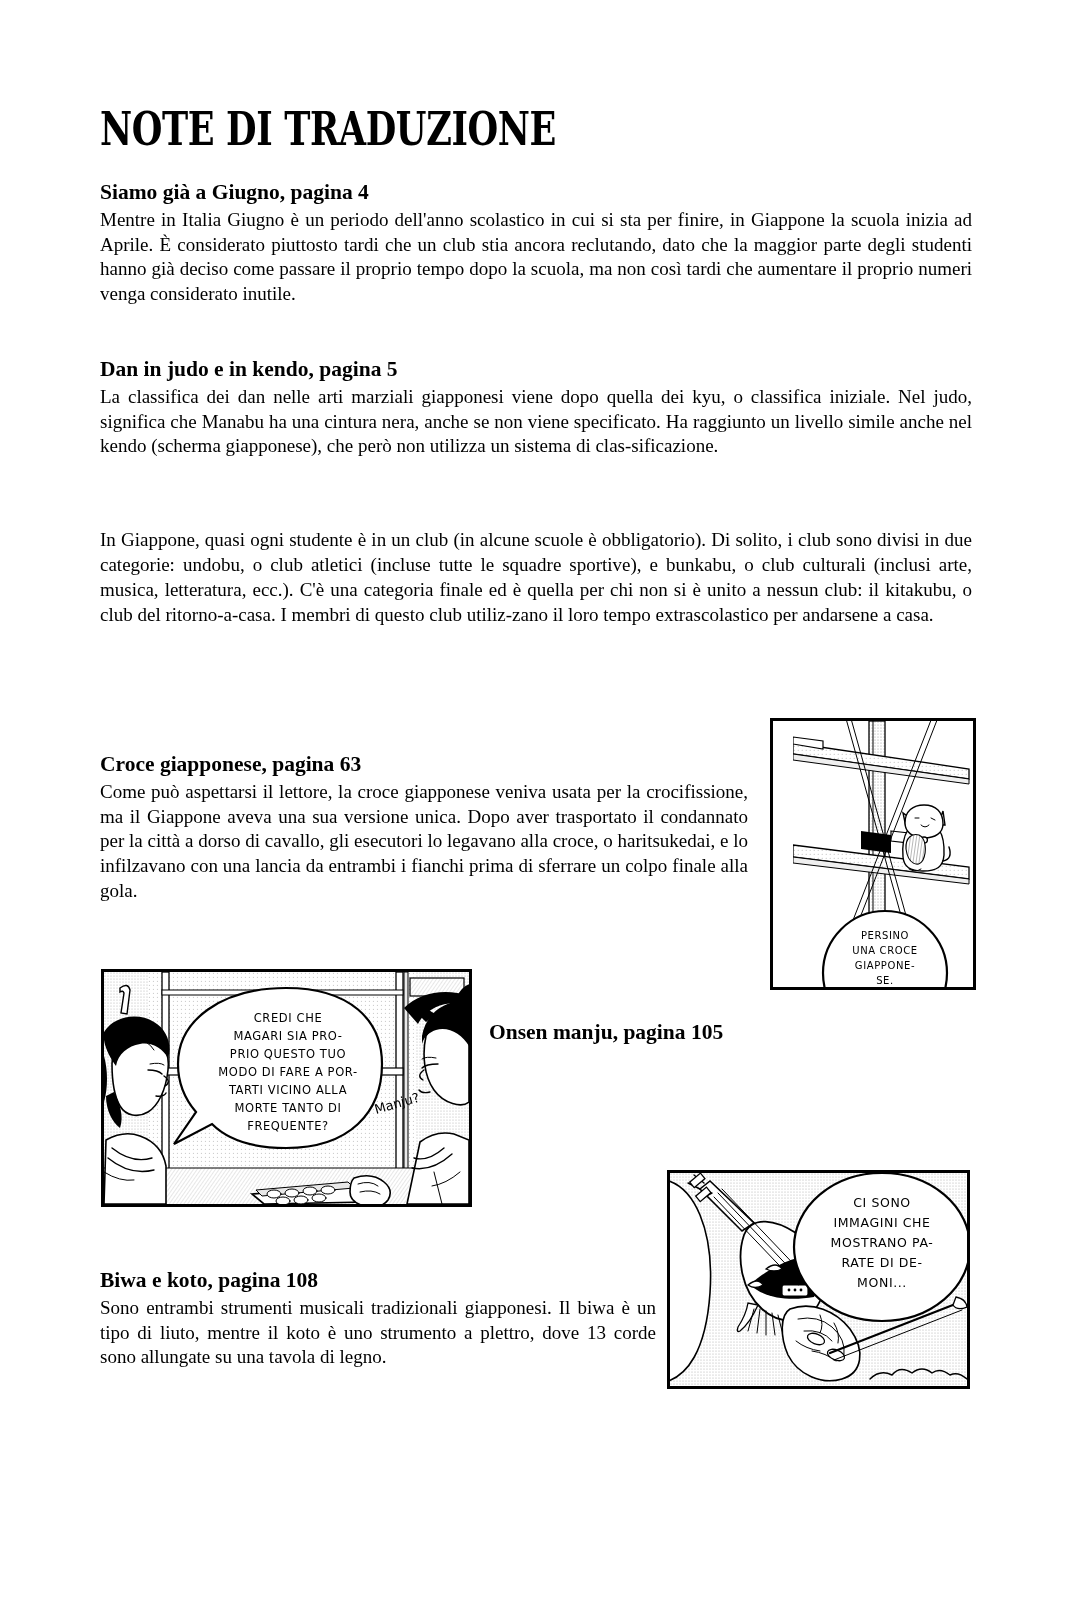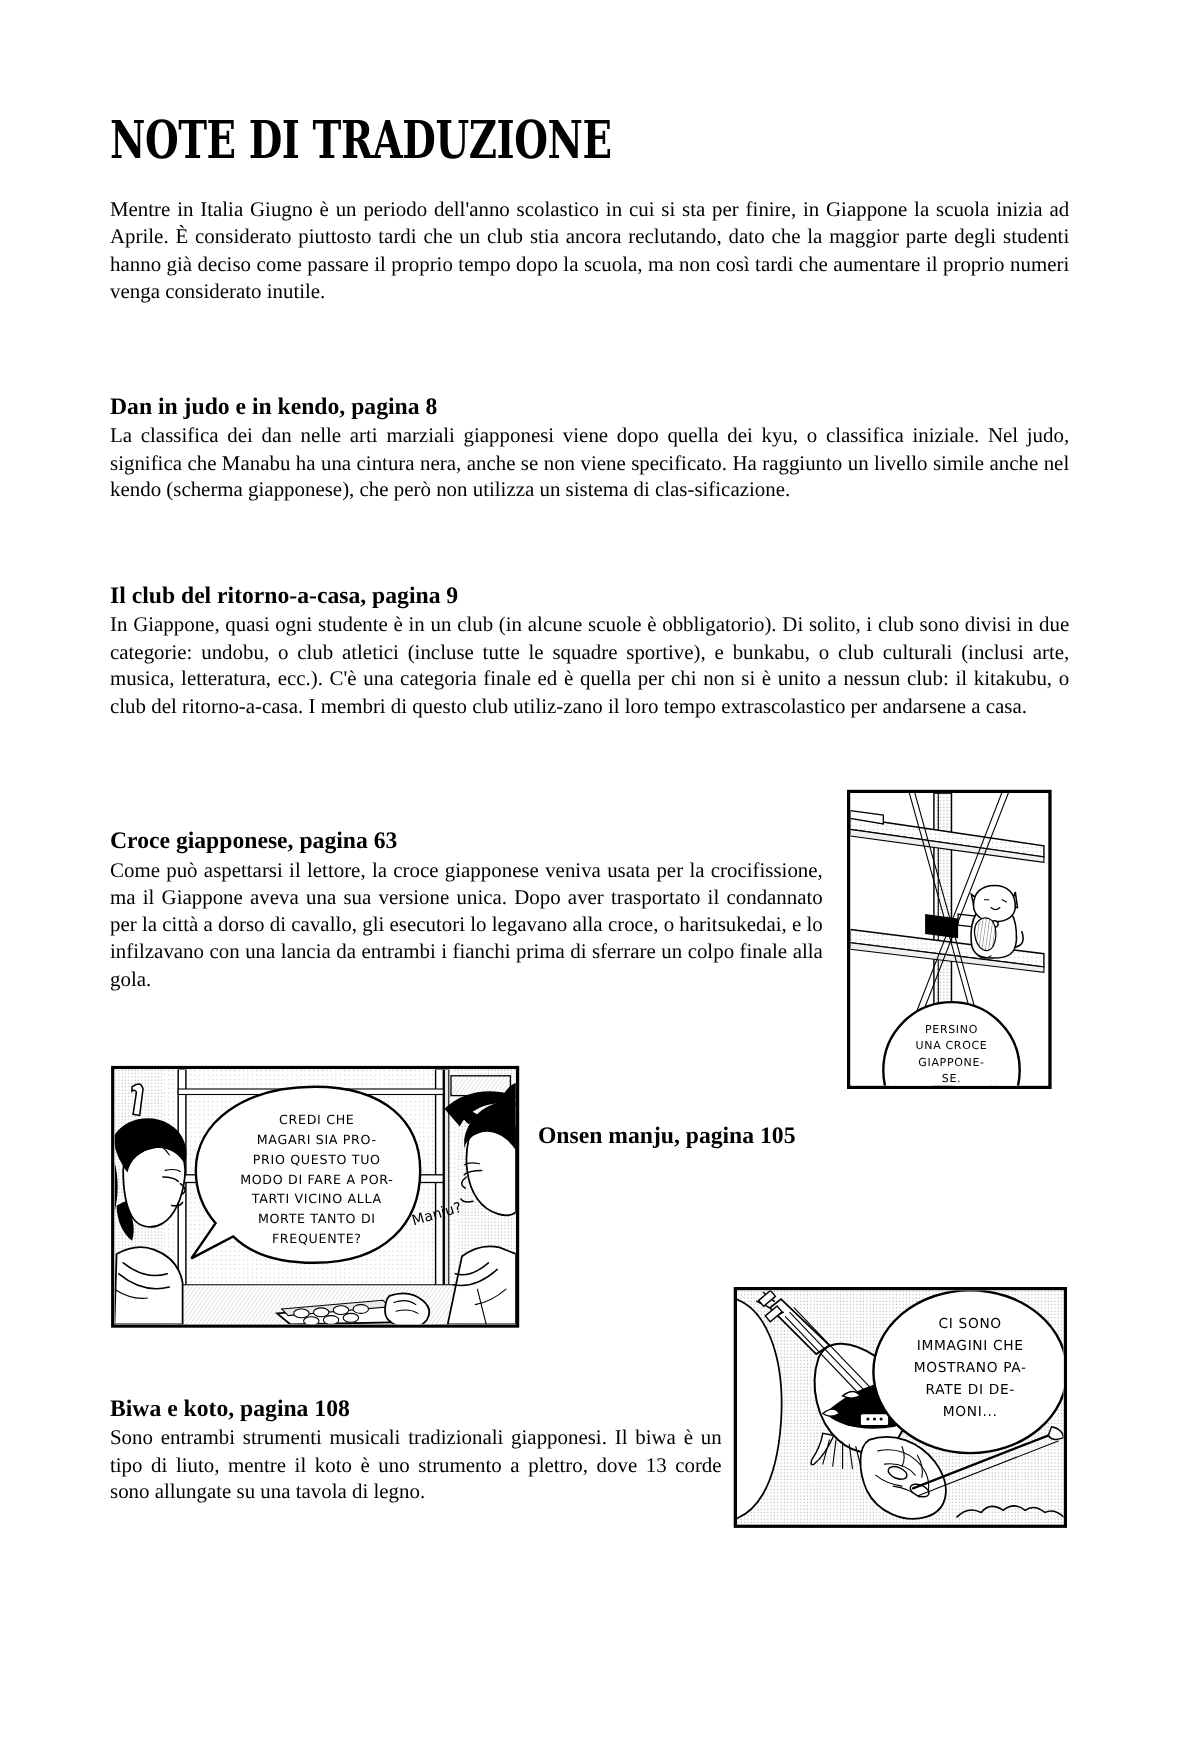--- a/index.html
+++ b/index.html
@@ -51,21 +51,21 @@
   #note-manju    { left:489px; top:1008px; width:483px; }
   #note-biwa     { left:100px; top:1256px; width:556px; }
 
   
   .panel{
     position:absolute;
     border:3px solid #000;
     background:#ffffff;
     overflow:hidden;
   }
-  #panel-cross { left:770px;  top:707px;  width:180px; height:266px; }
+  #panel-cross { left:770px;  top:707px;  width:180px; height:266px;padding-left:20px; }
   #panel-talk  { left:101px;  top:958px;  width:365px; height:232px; }
   #panel-biwa  { left:667px;  top:1159px; width:297px; height:213px; }
 
   .panel svg{ display:block; width:100%; height:100%; }
 
   
   .bubble-text{
     font-family:"DejaVu Sans", sans-serif;
     font-size:11px;
     letter-spacing:0.6px;
@@ -88,30 +88,30 @@
   .bub{ fill:#fff; stroke:#000; stroke-width:2.2; }
 </style>
 </head>
 <body>
 
 <div class="page">
 
   <div class="doc-title">NOTE DI TRADUZIONE</div>
 
   <section class="note" id="note-giugno">
+    <h2>Siamo già a Giugno, pagina 4</h2>
     <p>Mentre in Italia Giugno è un periodo dell'anno scolastico in cui si sta per finire, in Giappone la scuola inizia ad Aprile. È considerato piuttosto tardi che un club stia ancora reclutando, dato che la maggior parte degli studenti hanno già deciso come passare il proprio tempo dopo la scuola, ma non così tardi che aumentare il proprio numeri venga considerato inutile.</p>
   </section>
 
   <section class="note" id="note-dan">
-    <h2>Dan in judo e in kendo, pagina 8</h2>
+    <h2>Dan in judo e in kendo, pagina 5</h2>
     <p>La classifica dei dan nelle arti marziali giapponesi viene dopo quella dei kyu, o classifica iniziale. Nel judo, significa che Manabu ha una cintura nera, anche se non viene specificato. Ha raggiunto un livello simile anche nel kendo (scherma giapponese), che però non utilizza un sistema di clas-sificazione.</p>
   </section>
 
   <section class="note" id="note-kitakubu">
-    <h2>Il club del ritorno-a-casa, pagina 9</h2>
     <p>In Giappone, quasi ogni studente è in un club (in alcune scuole è obbligatorio). Di solito, i club sono divisi in due categorie: undobu, o club atletici (incluse tutte le squadre sportive), e bunkabu, o club culturali (inclusi arte, musica, letteratura, ecc.). C'è una categoria finale ed è quella per chi non si è unito a nessun club: il kitakubu, o club del ritorno-a-casa. I membri di questo club utiliz-zano il loro tempo extrascolastico per andarsene a casa.</p>
   </section>
 
   <section class="note" id="note-croce">
     <h2>Croce giapponese, pagina 63</h2>
     <p>Come può aspettarsi il lettore, la croce giapponese veniva usata per la crocifissione, ma il Giappone aveva una sua versione unica. Dopo aver trasportato il condannato per la città a dorso di cavallo, gli esecutori lo legavano alla croce, o haritsukedai, e lo infilzavano con una lancia da entrambi i fianchi prima di sferrare un colpo finale alla gola.</p>
   </section>
 
   <section class="note" id="note-manju">
     <h2>Onsen manju, pagina 105</h2>

